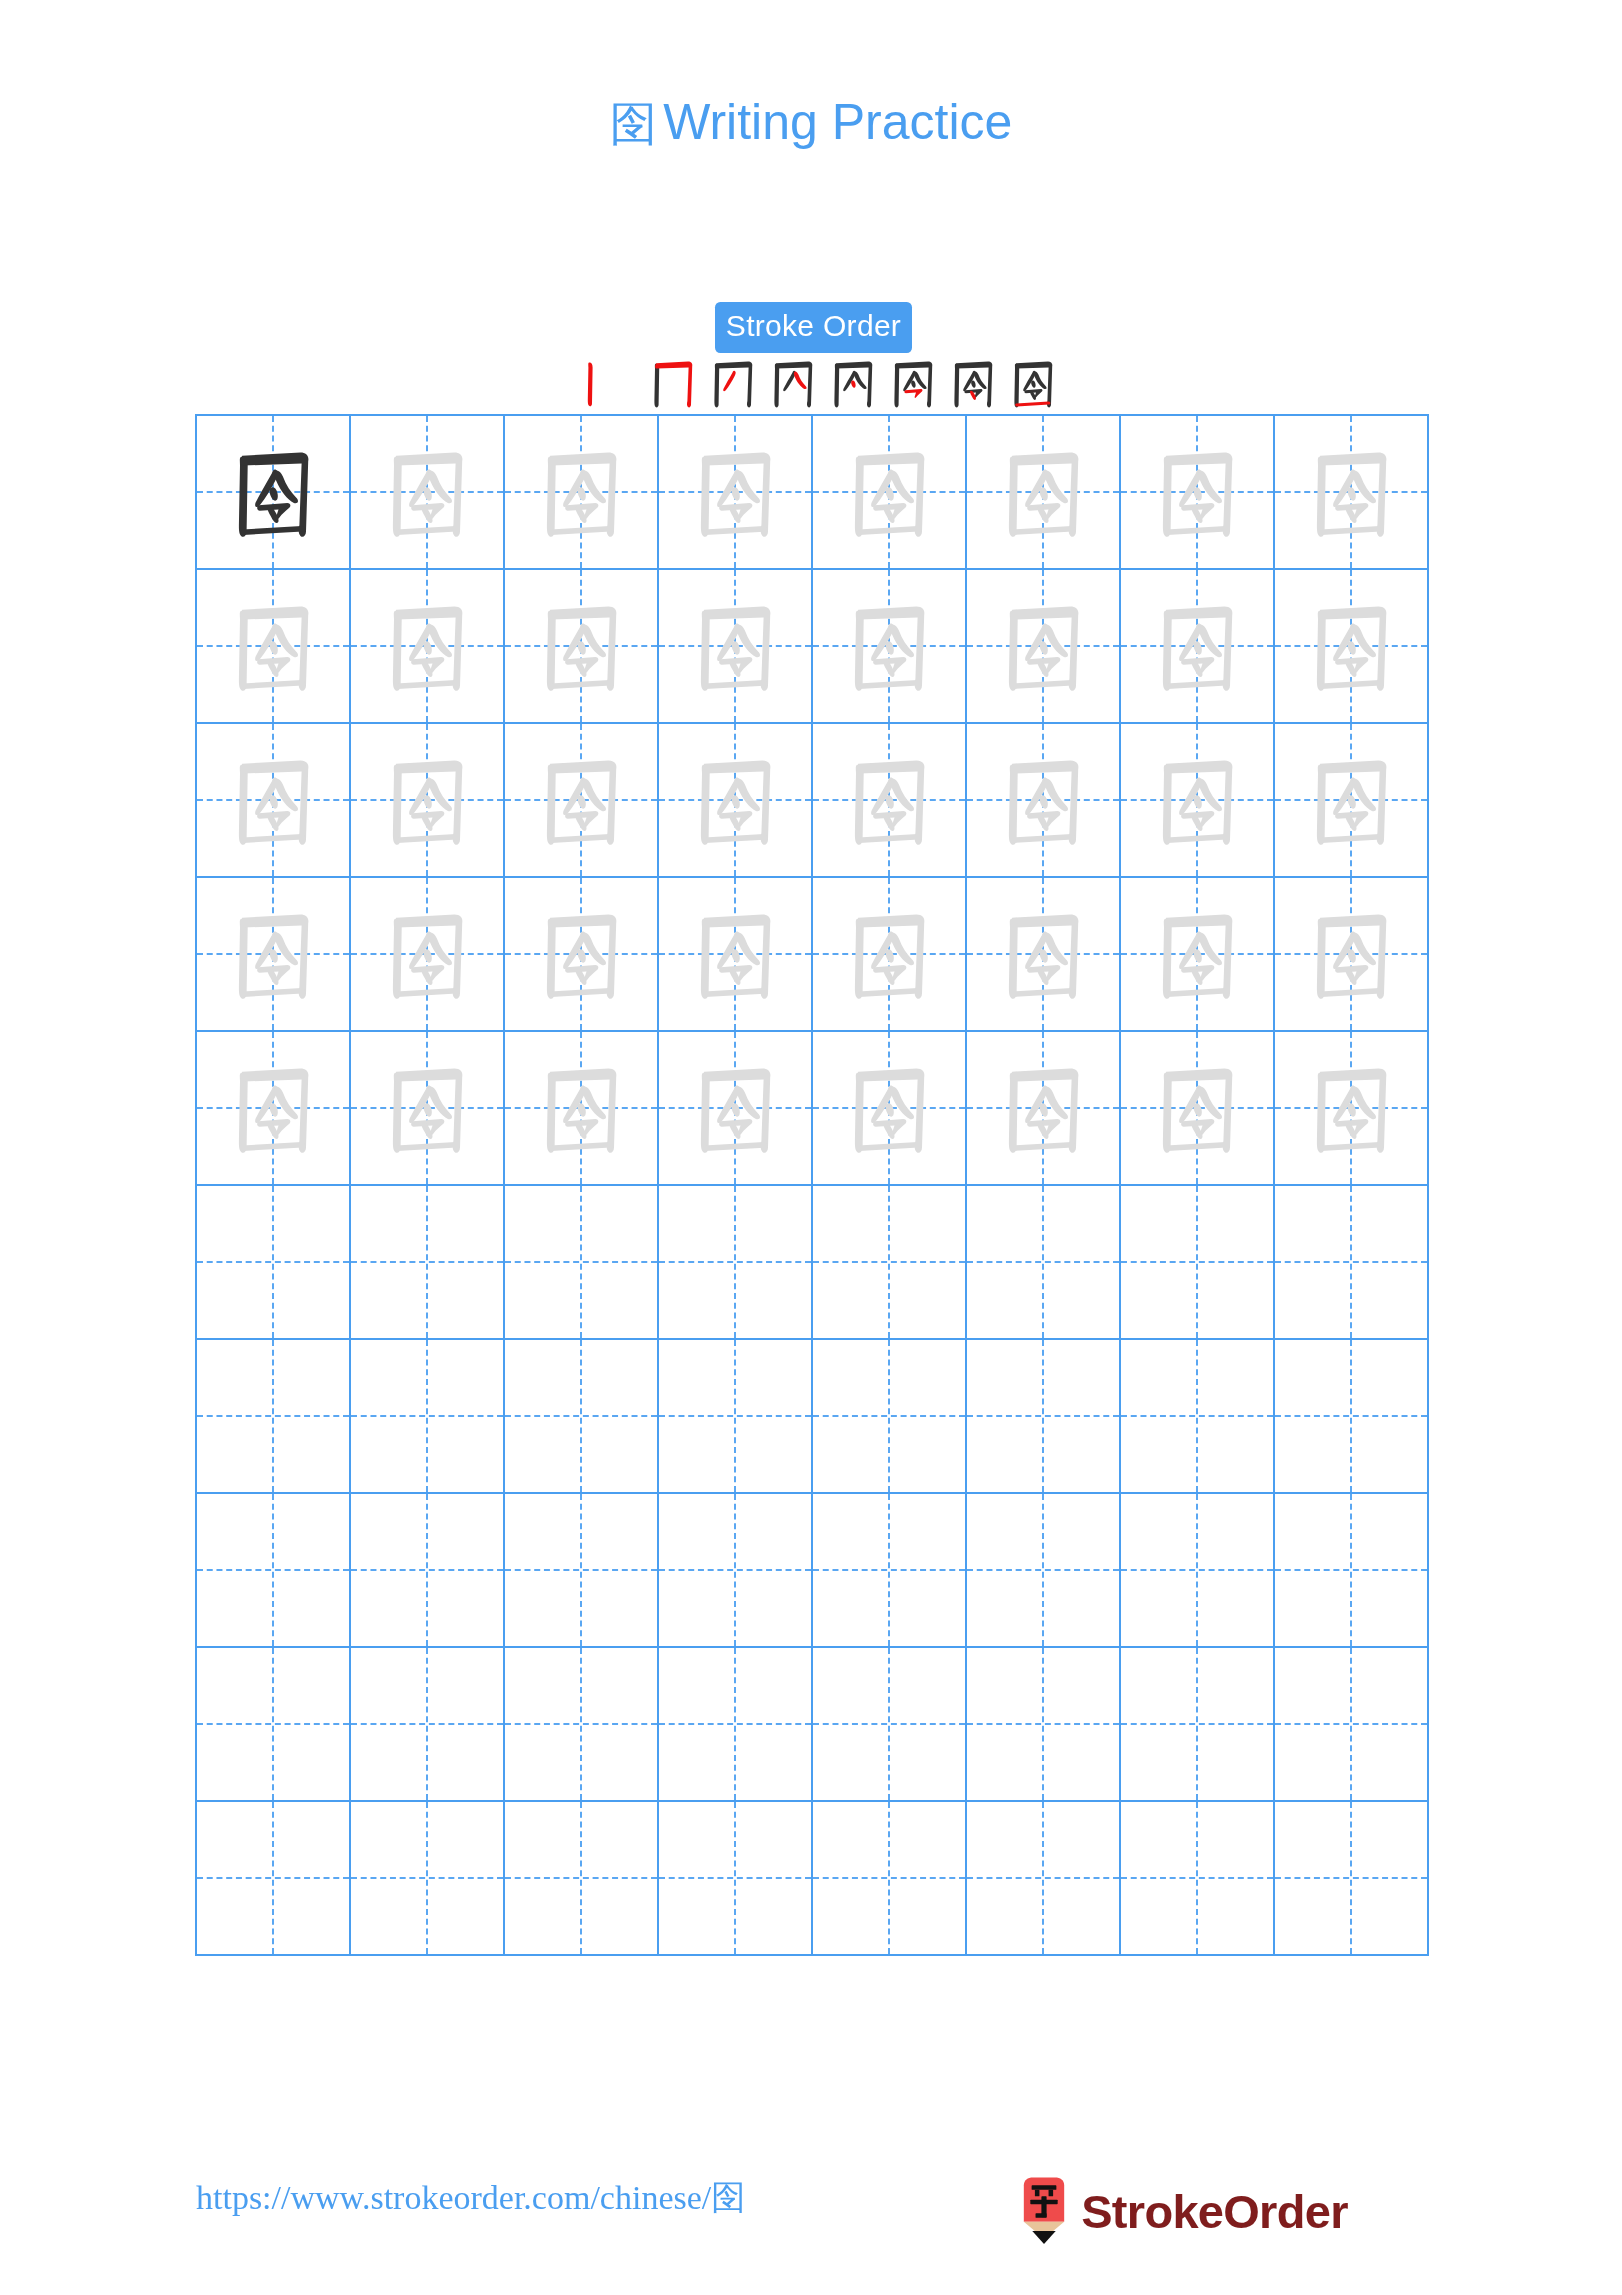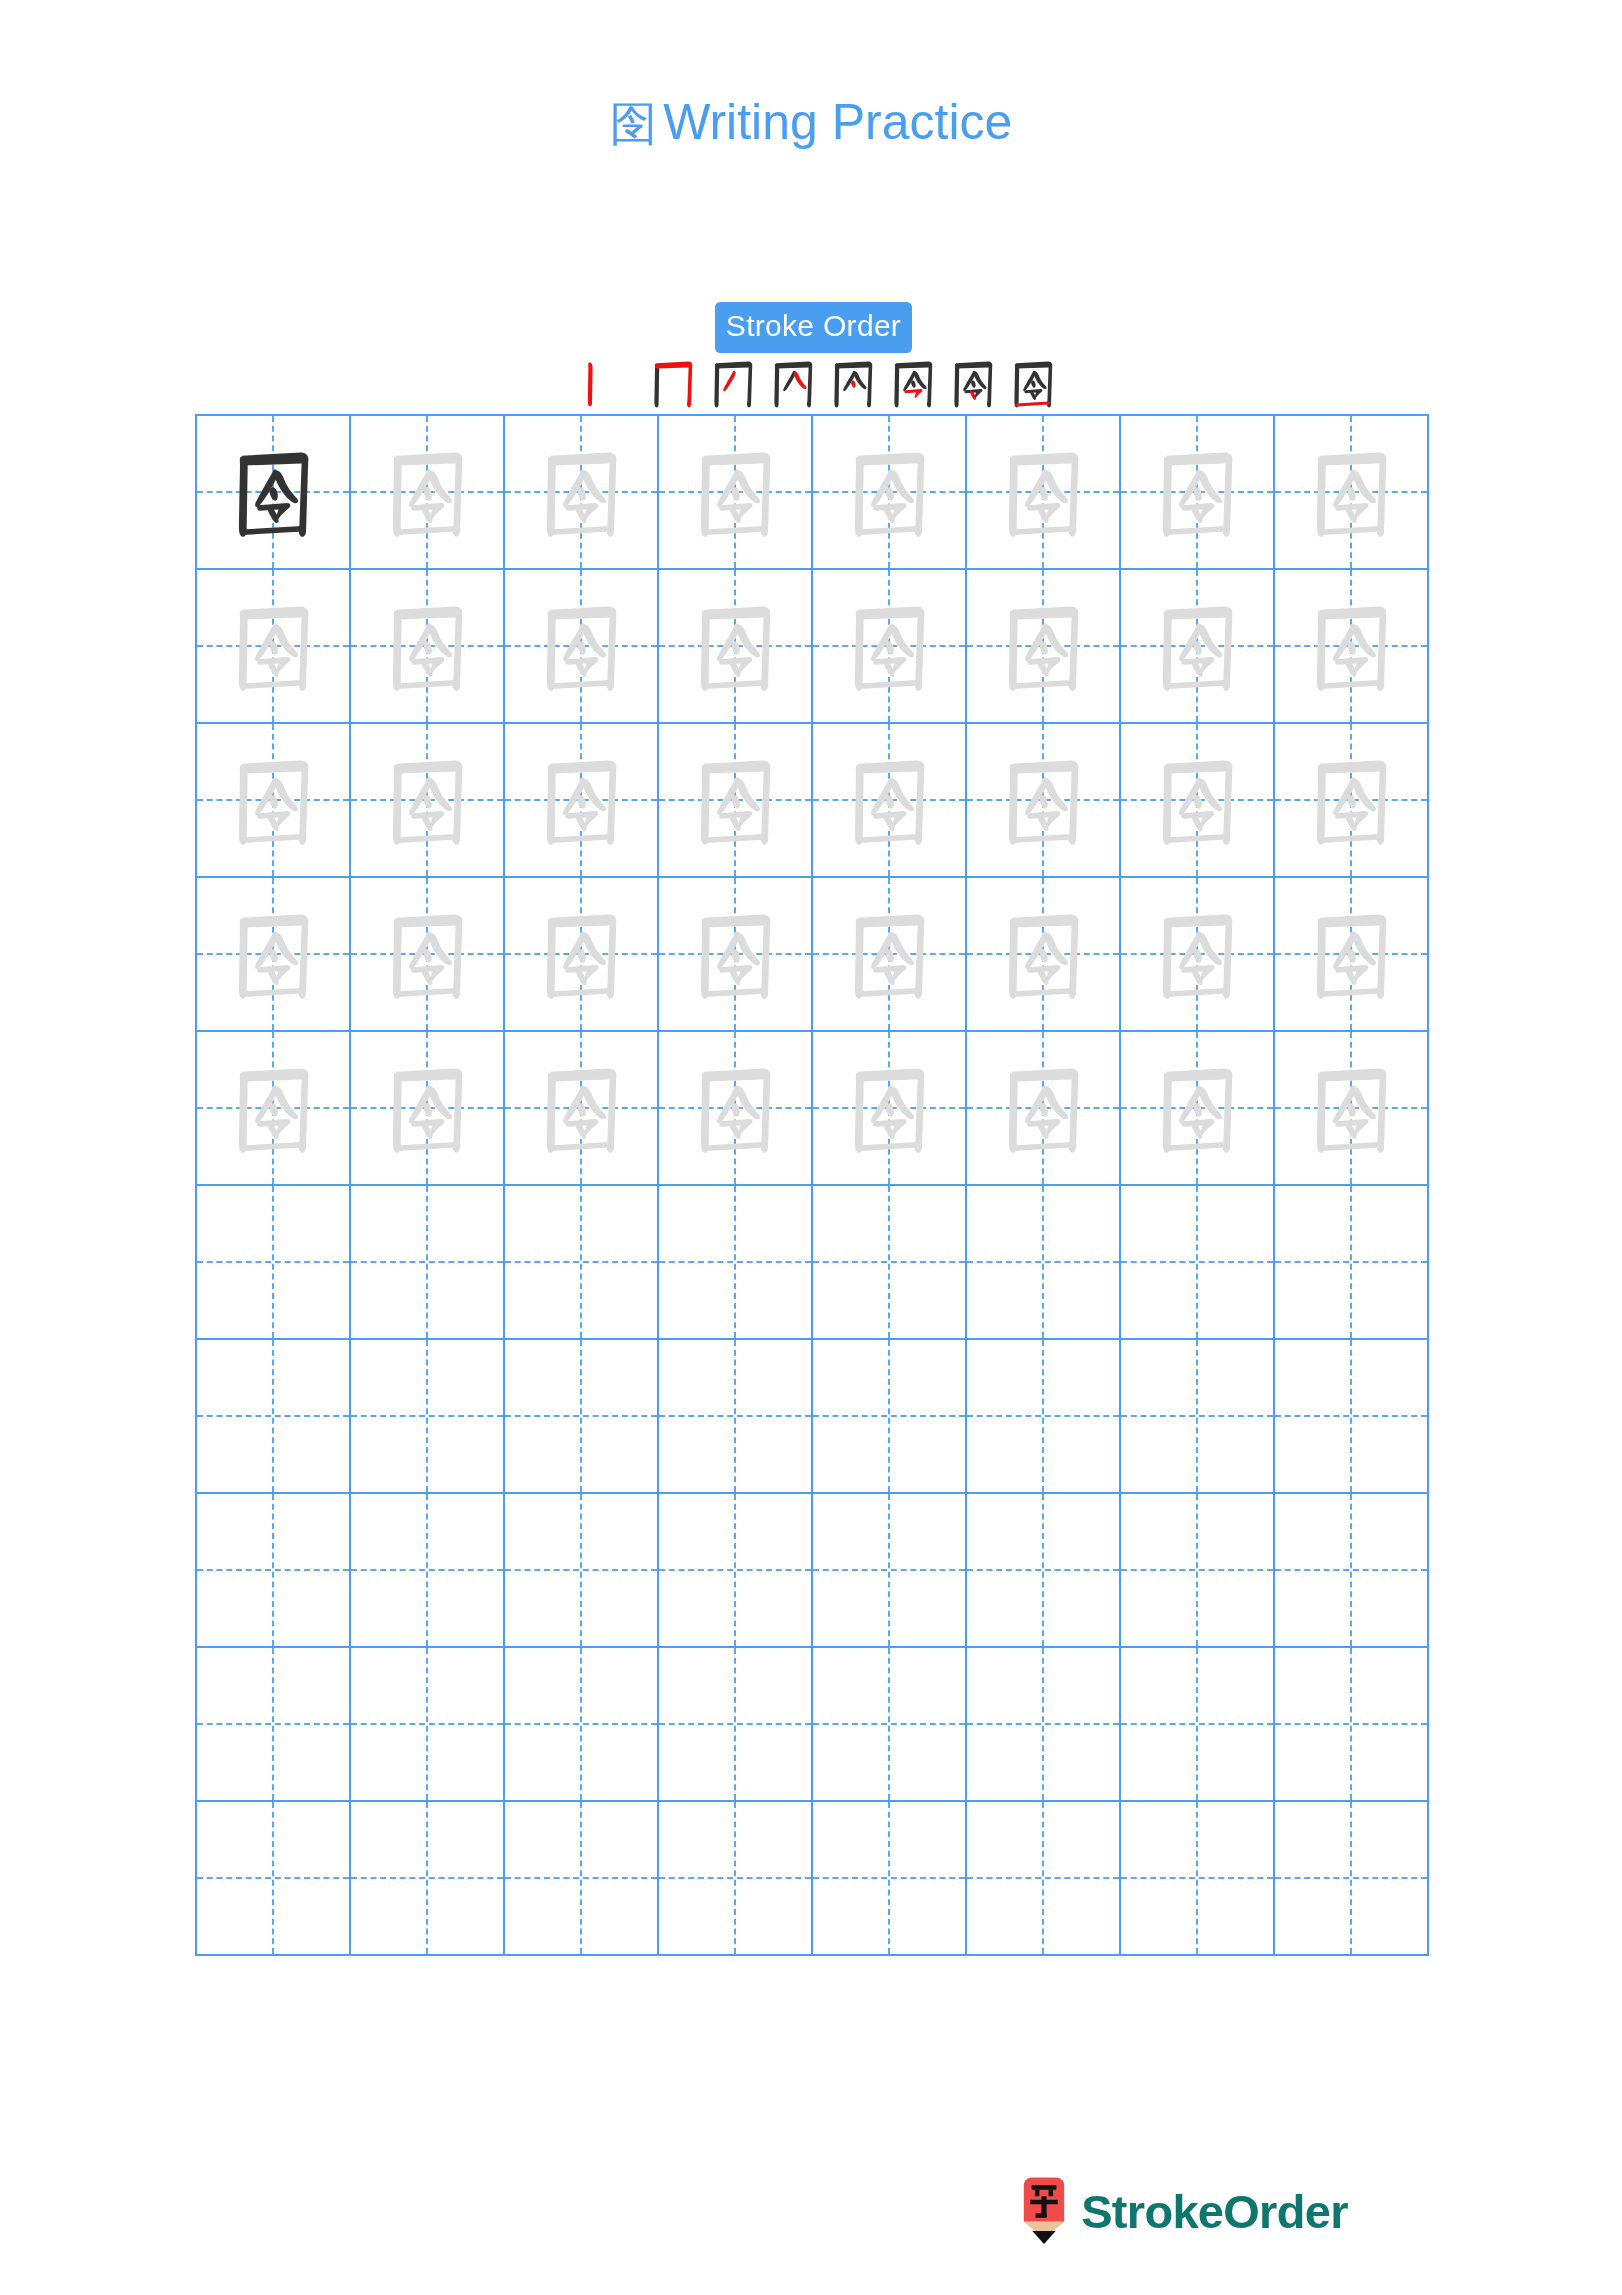--- a/index.html
+++ b/index.html
@@ -166,21 +166,21 @@
     width: 56px;
     height: 72px;
     position: relative;
     flex: 0 0 auto;
     margin-right: 9.2px;
   }
   .brand-logo svg { display:block; width: 56px; height: 72px; }
   .brand-name {
     font-size: 47px;
     font-weight: bold;
-    color: #0f766e;
+    color: #7f1d1d;
     line-height: 1;
     letter-spacing: -0.7px;
     white-space: nowrap;
   }
 </style>
 </head>
 <body>
 
 <div class="page-title">
   <span class="title-char">囹</span><span>Writing Practice</span>
@@ -865,20 +865,21 @@
     <div class="grid-cell"></div>
     <div class="grid-cell"></div>
     <div class="grid-cell"></div>
     <div class="grid-cell"></div>
     <div class="grid-cell"></div>
     <div class="grid-cell"></div>
     <div class="grid-cell"></div>
   </div>
 
 <div class="footer">
+  <div class="footer-url"><span>https://www.strokeorder.com/chinese/</span><span class="url-char">囹</span></div>
   <div class="footer-brand">
     <div class="brand-logo">
       <svg viewBox="0 0 86 110">
         <path d="M12 14 C12 6 18 2 26 2 L60 2 C68 2 74 6 74 14 L74 70 L12 70 Z" fill="#ef4b4b"></path>
         <path d="M12 70 L74 70 L43 96 Z" fill="#e8c49a"></path>
         <path d="M25 84 L61 84 L43 104 Z" fill="#111111"></path>
         <g fill="#111111">
           <rect x="24" y="14" width="38" height="7" rx="1"></rect>
           <rect x="29" y="21" width="7" height="10" rx="1"></rect>
           <rect x="50" y="21" width="7" height="10" rx="1"></rect>

